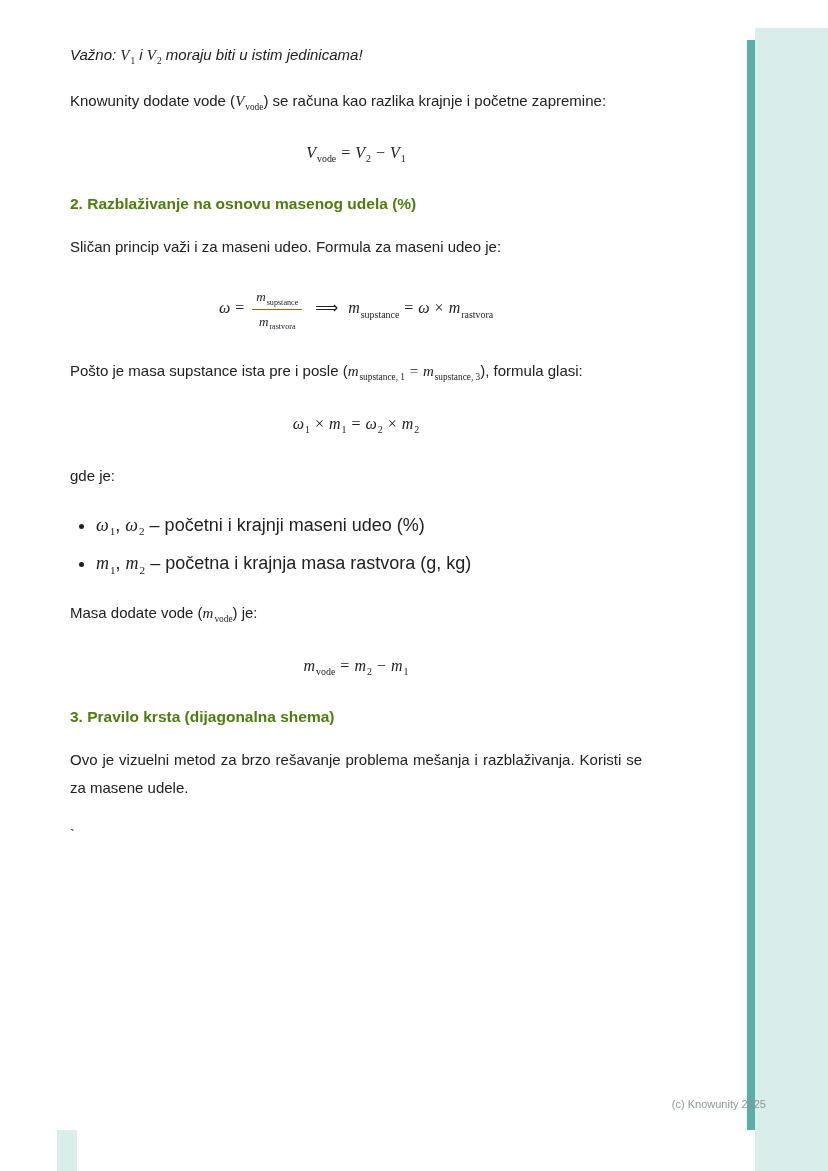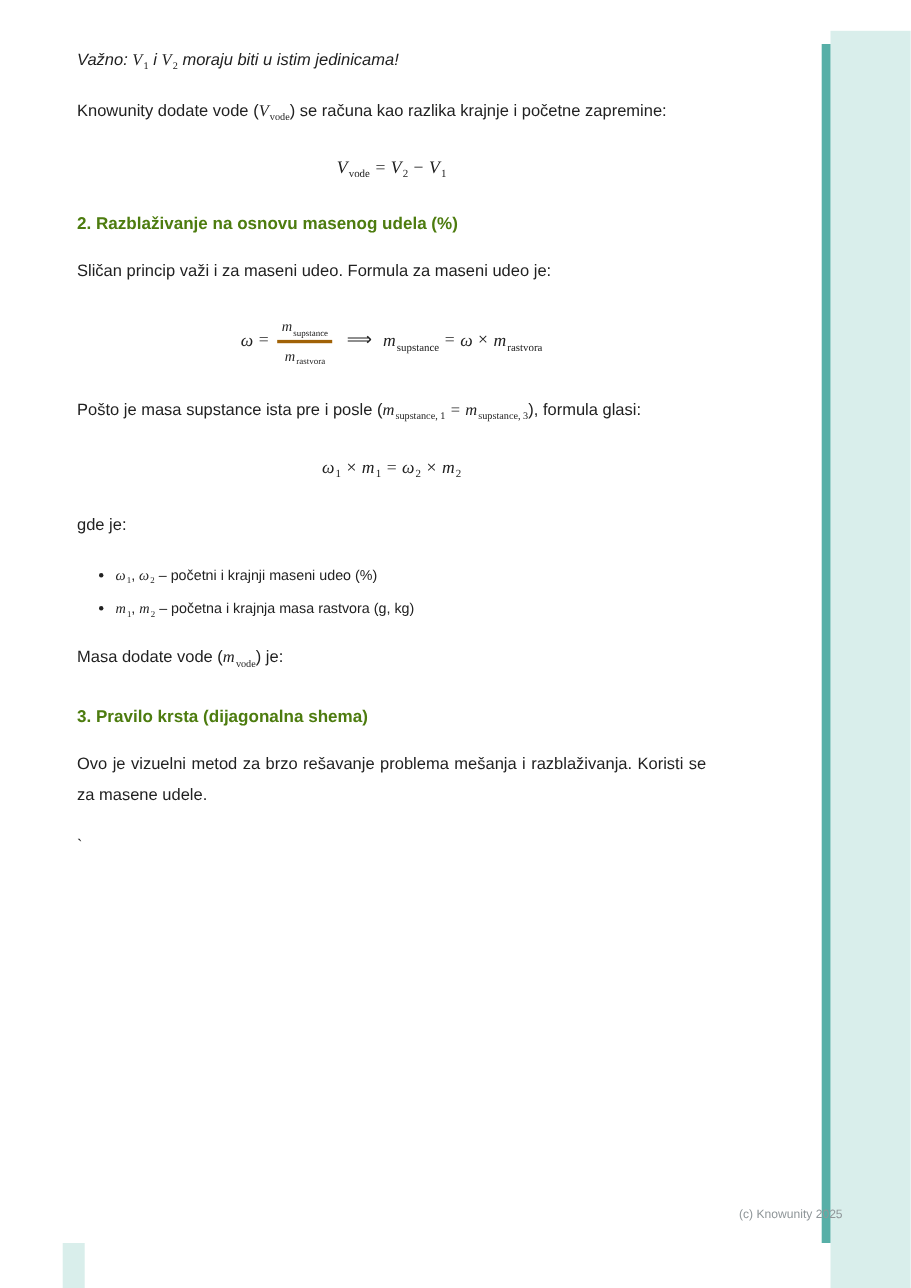--- a/index.html
+++ b/index.html
@@ -56,23 +56,23 @@
     text-align:center;
     font-size:16px;
     margin:26px 0;
     line-height:1.5;
   }
   ul{
     margin:20px 0;
     padding-left:26px;
   }
   li{
-    font-size:13px;
+    font-size:18px;
     line-height:1.7;
-    margin:8px 9px;
+    margin:8px 0;
   }
   .footer{
     position:absolute;
     top:1098px;
     right:62px;
     font-size:11px;
     color:#8f9699;
   }
 
   
@@ -100,21 +100,21 @@
   .txt{  }
   .frac{
     display:inline-block;
     vertical-align:middle;
     text-align:center;
     font-size:0.82em;
     margin:0 3px;
   }
   .frac .num{
     display:block;
-    border-bottom:3px solid #a16207;
+    border-bottom:1px solid #a16207;
     padding:0 4px 2px 4px;
   }
   .frac .den{
     display:block;
     padding-top:2px;
   }
 </style>
 </head>
 <body>
 
@@ -142,20 +142,21 @@
 
   <p class="para"><span class="txt">gde je:</span></p>
 
   <ul>
     <li><span class="mi">ω</span><sub class="sub">1</sub><span class="txt">, </span><span class="mi">ω</span><sub class="sub">2</sub><span class="txt"> – početni i krajnji maseni udeo (%)</span></li>
     <li><span class="mi">m</span><sub class="sub">1</sub><span class="txt">, </span><span class="mi">m</span><sub class="sub">2</sub><span class="txt"> – početna i krajnja masa rastvora (g, kg)</span></li>
   </ul>
 
   <p class="para"><span class="txt">Masa dodate vode (</span><span class="mi">m</span><sub class="sub">vode</sub><span class="txt">) je:</span></p>
 
+  <div class="formula"><span class="mi">m</span><sub class="sub">vode</sub><span class="mo"> = </span><span class="mi">m</span><sub class="sub">2</sub><span class="mo"> − </span><span class="mi">m</span><sub class="sub">1</sub></div>
 
   <h2>3. Pravilo krsta (dijagonalna shema)</h2>
 
   <p class="para j"><span class="txt">Ovo je vizuelni metod za brzo rešavanje problema mešanja i razblaživanja. Koristi se za masene udele.</span></p>
 
   <p class="para"><span class="txt">`</span></p>
 
 </main>
 
 <div class="footer">(c) Knowunity 2025</div>

